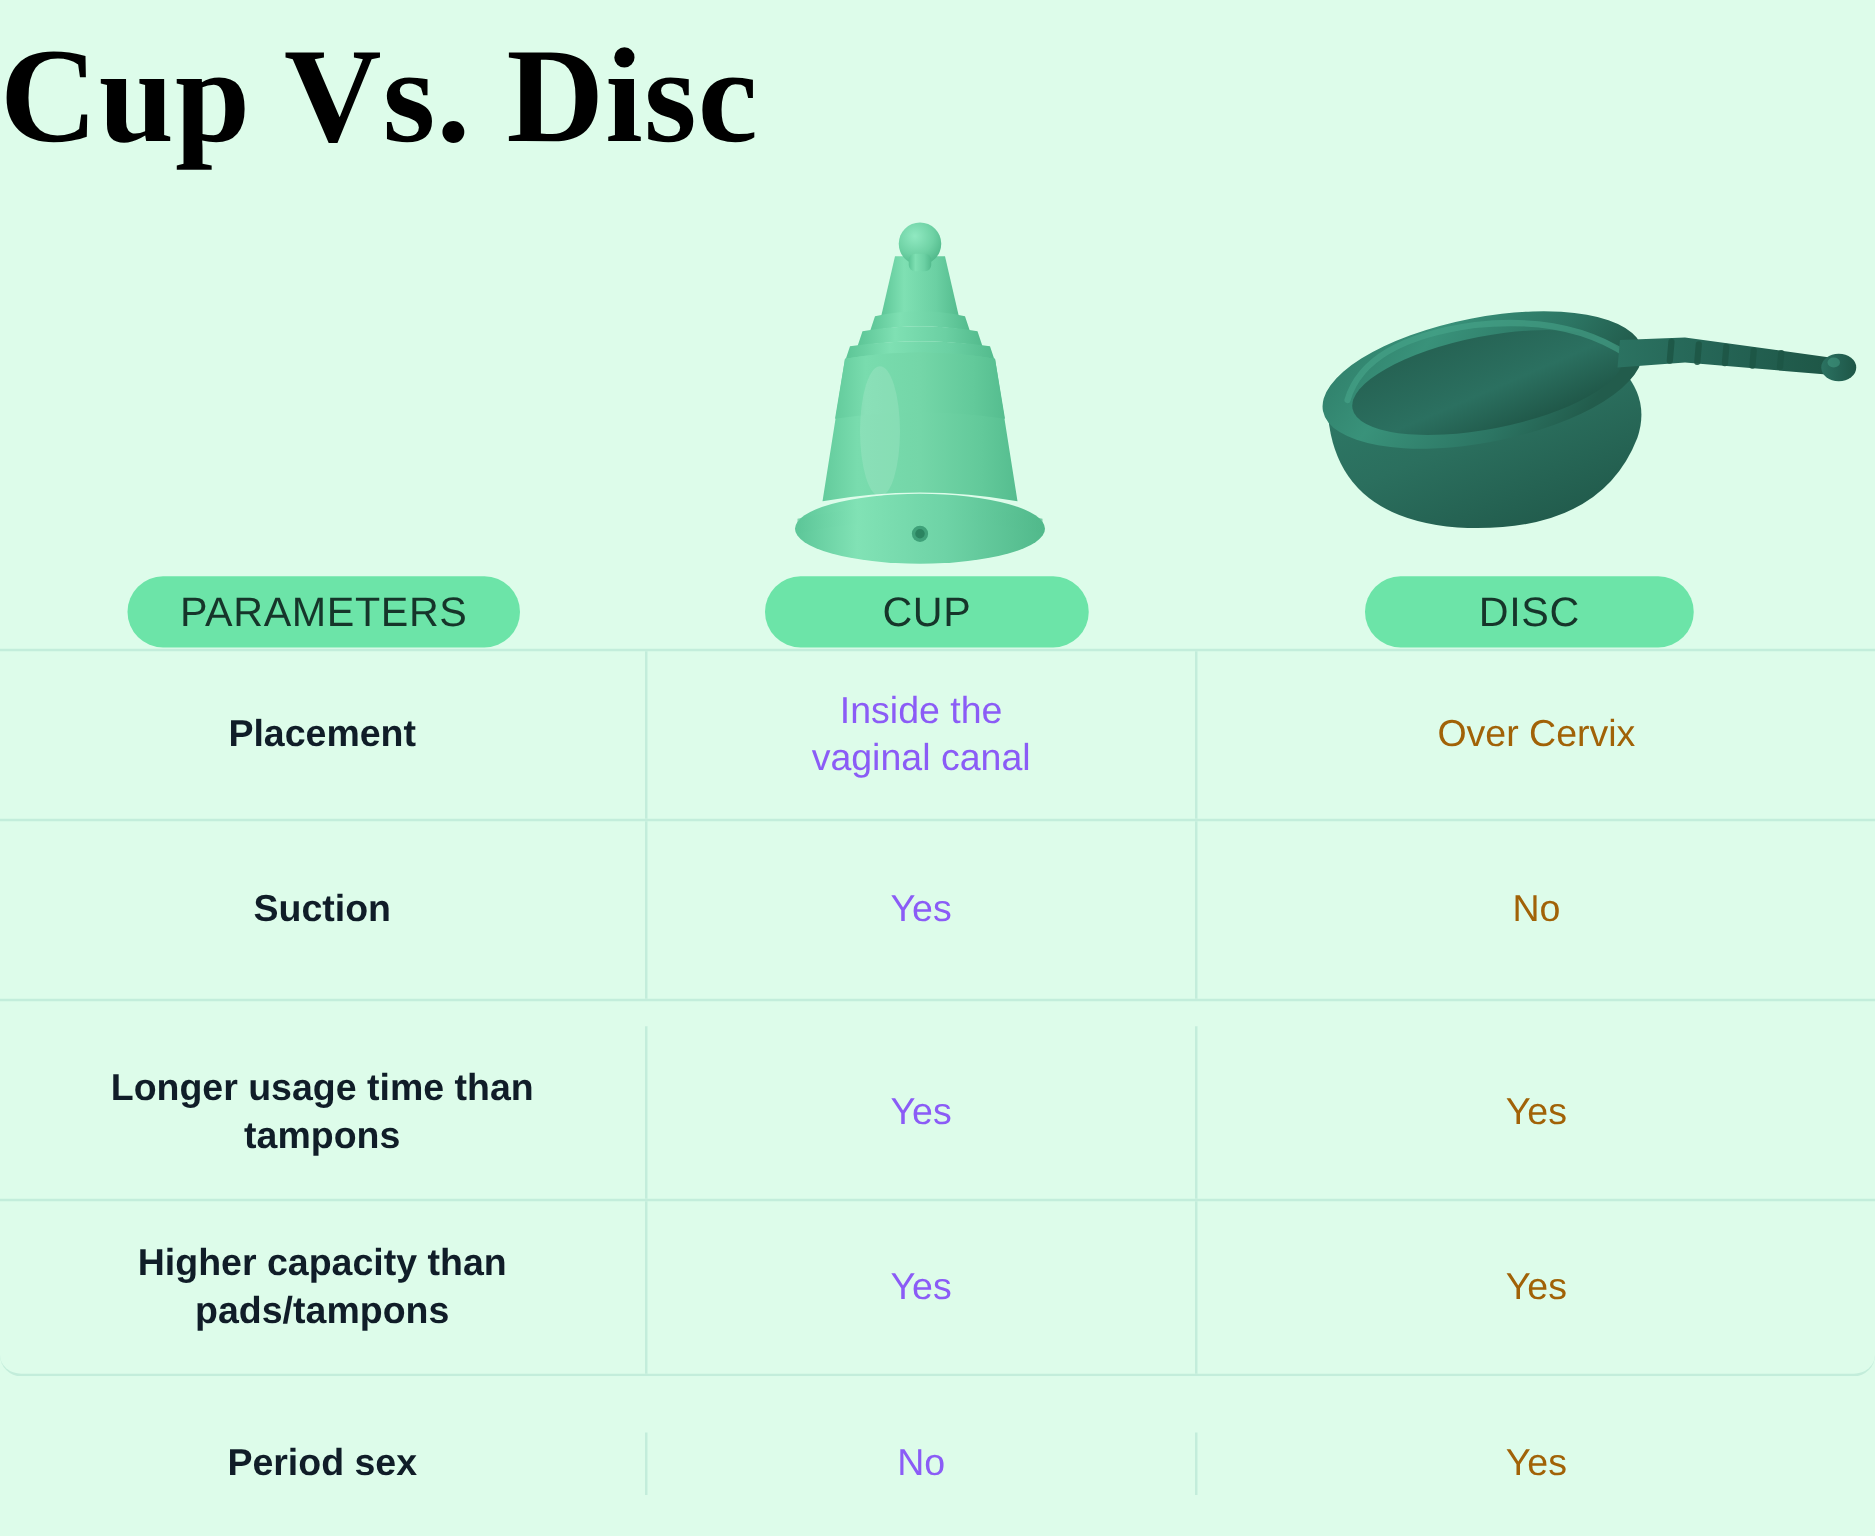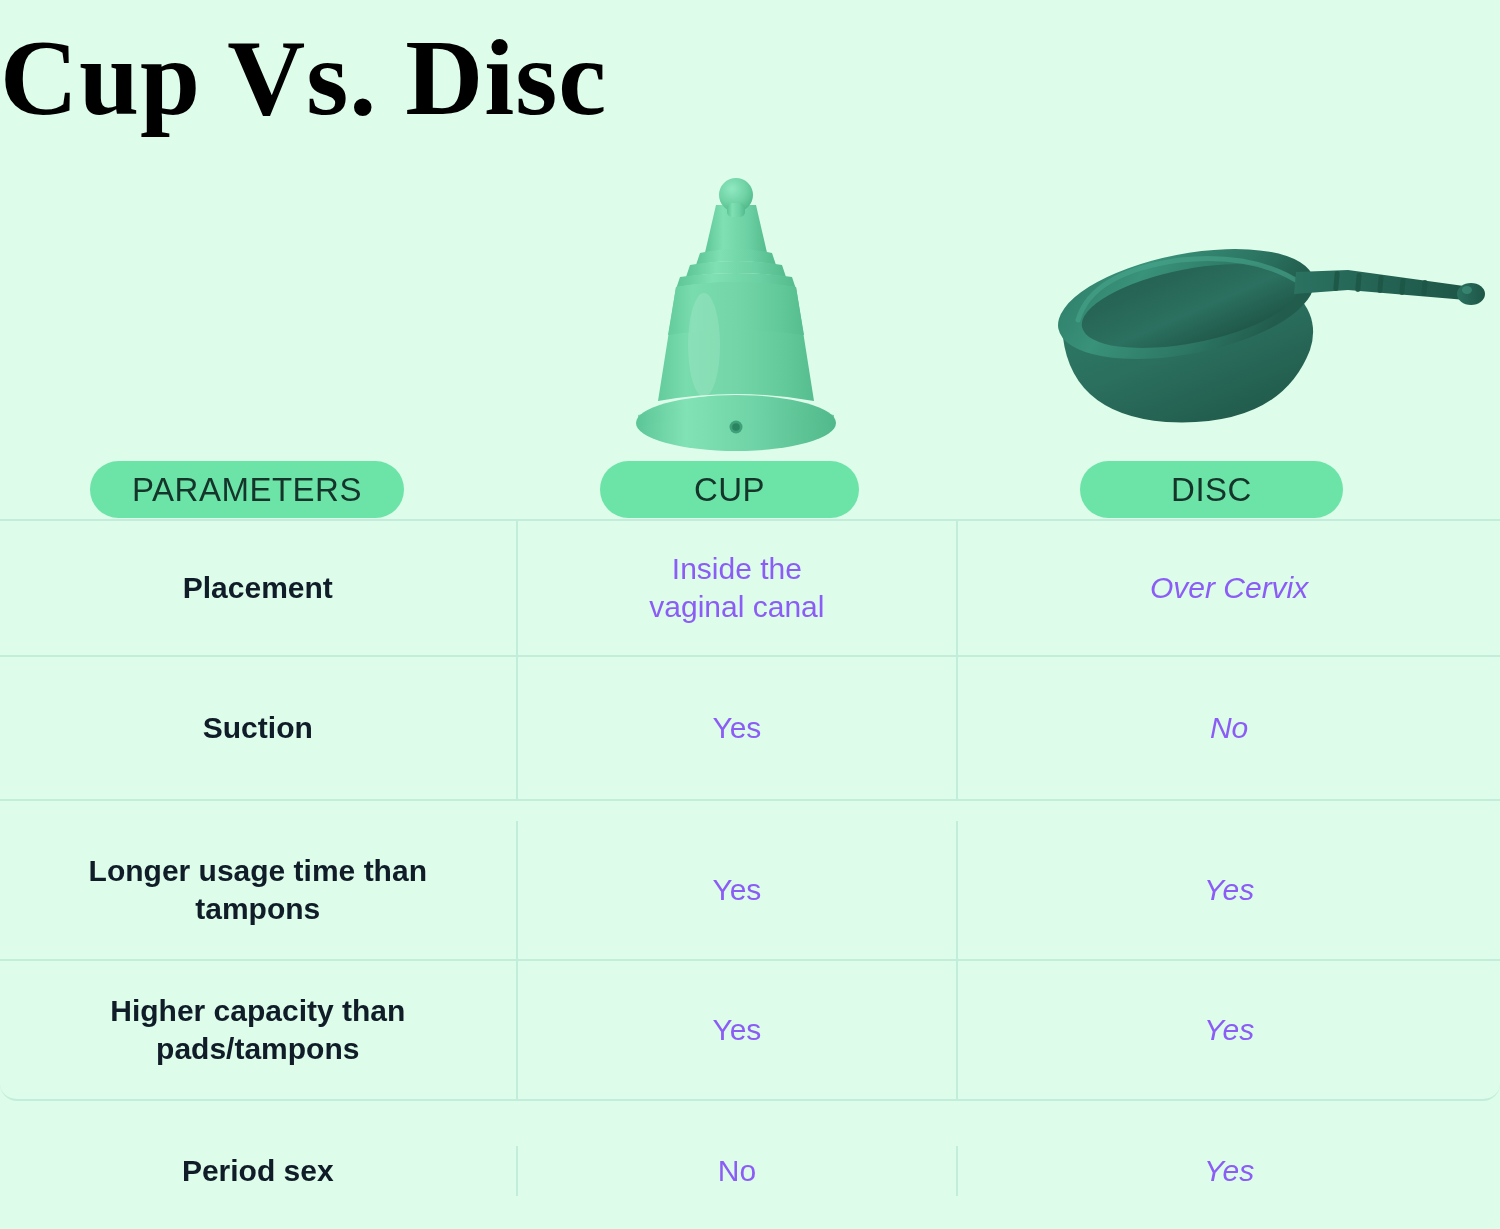--- a/index.html
+++ b/index.html
@@ -51,21 +51,21 @@
     left: 1048px;
     top: 238px;
     width: 444px;
     height: 186px;
   }
 
   
   .pill-row {
     position: absolute;
     top: 461px;
-    left: 0;
+    left: 12px;
     width: 1208px;
     height: 58px;
   }
   .pill {
     position: absolute;
     height: 57px;
     border-radius: 30px;
     background: #6ce4a8;
     display: flex;
     align-items: center;
@@ -112,22 +112,21 @@
     width: 500px;
     border-right: 2px solid #c3eddb;
     font-size: 30px;
     line-height: 1.28;
     color: #8b5cf6;
   }
   .cell-disc {
     width: 616px;
     font-size: 30px;
     line-height: 1.28;
-    color: #8b5cf6;
-    font-style: italic;
+    color: #a16207;
   }
   .row-h1 { height: 136px; }
   .row-h2 { height: 144px; }
   .row-h3 { height: 140px; margin-top: 20px; }
   .row-h4 { height: 140px; border-radius: 17px; }
   .row-h5 { height: 142px; align-items: center; }
 </style>
 </head>
 <body>
 

